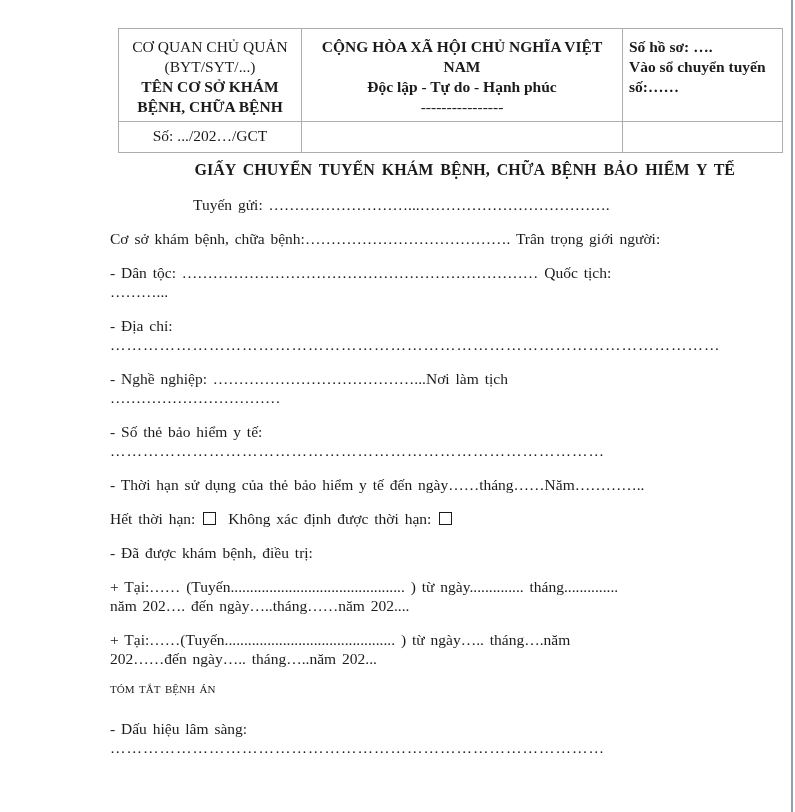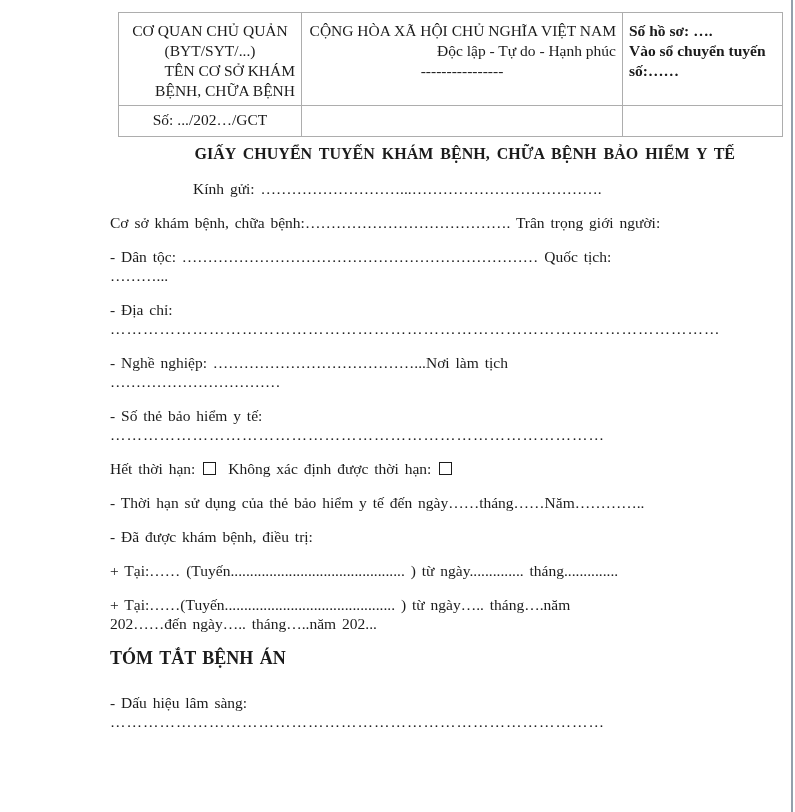--- a/index.html
+++ b/index.html
@@ -3,49 +3,49 @@
 <meta charset="utf-8">
 <style>
   html,body{margin:0;padding:0;}
   body{
     width:795px;height:812px;background:#ffffff;position:relative;overflow:hidden;
     font-family:"Liberation Serif","DejaVu Serif",serif;color:#1b1b1b;
   }
   .window-edge{
     position:absolute;top:0;right:2px;width:2px;height:812px;background:#93a0ab;
   }
-  .page{position:absolute;left:110px;top:12px;width:648px;}
+  .page{position:absolute;left:110px;top:28px;width:648px;}
 
   
   table.hdr{border-collapse:collapse;margin-left:8px;width:625px;table-layout:fixed;}
   table.hdr td{border:1px solid #adadad;vertical-align:top;padding:8px 6px 4px 6px;font-size:15.5px;line-height:20px;}
   td.c-org{width:170px;text-align:center;}
   td.c-nat{width:308px;text-align:center;}
   td.c-dossier{width:147px;text-align:left;font-weight:bold;padding-left:8px;margin-top:29px;}
-  .bold{font-weight:normal;text-align:right;}
+  .bold{font-weight:bold;}
   .org-top{font-weight:normal;}
   tr.row2 td{height:22px;padding:4px 6px;}
   td.c-num{text-align:center;font-size:15.5px;font-family:Liberation Serif, serif;}
 
   
   .doc-title{
     width:625px;text-align:right;font-weight:bold;font-size:16px;line-height:22px;
     margin:6px 0 14px 0;word-spacing:3px;
   }
 
   
   .para{font-size:15.5px;line-height:19px;margin:0 0 15px 0;word-spacing:2px;width:560px;}
   .para.wide{width:640px;}
   .indent{text-indent:83px;}
   .dots-line{letter-spacing:1px;}
   .cbx{
     display:inline-block;width:11px;height:11px;border:1.5px solid #1b1b1b;
     margin:0 6px -1px 8px;background:#fff;
   }
-  .section-title{font-weight:bold;font-size:18px;margin:8px 0 24px 0;word-spacing:2px;}
+  .section-title{font-weight:normal;font-size:11px;margin:8px 0 24px 0;word-spacing:2px;}
 </style>
 </head>
 <body>
 
 <div class="window-edge"></div>
 
 <div class="page">
 
   <table class="hdr">
     <tbody>
@@ -68,21 +68,21 @@
     <tr class="row2">
       <td class="c-num">Số: .../202…/GCT</td>
       <td></td>
       <td></td>
     </tr>
   </tbody>
     </table>
 
   <div class="doc-title">GIẤY CHUYỂN TUYẾN KHÁM BỆNH, CHỮA BỆNH BẢO HIỂM Y TẾ</div>
 
-  <p class="para indent">Kính gửi: ………………………...……………………………….</p>
+  <p class="para indent">Tuyến gửi: ………………………...……………………………….</p>
 
   <p class="para wide">Cơ sở khám bệnh, chữa bệnh:…………………………………. Trân trọng giới người:</p>
 
 
   <p class="para wide">
     <span>- Dân tộc: …………………………………………………………… Quốc tịch:</span><br>
     <span>………...</span>
   </p>
 
   <p class="para wide">
@@ -93,31 +93,32 @@
   <p class="para wide">
     <span>- Nghề nghiệp: …………………………………...Nơi làm tịch</span><br>
     <span>……………………………</span>
   </p>
 
   <p class="para wide">
     <span>- Số thẻ bảo hiểm y tế:</span><br>
     <span class="dots-line">………………………………………………………………………………</span>
   </p>
 
+  <p class="para wide">- Thời hạn sử dụng của thẻ bảo hiểm y tế đến ngày……tháng……Năm…………..</p>
+
   <p class="para wide">
     <span>Hết thời hạn:</span><span class="cbx"></span>
     <span>Không xác định được thời hạn:</span><span class="cbx"></span>
   </p>
 
-  <p class="para wide">- Thời hạn sử dụng của thẻ bảo hiểm y tế đến ngày……tháng……Năm…………..</p>
-
   <p class="para wide">- Đã được khám bệnh, điều trị:</p>
 
   <p class="para wide">
     <span>+ Tại:…… (Tuyến............................................. ) từ ngày.............. tháng..............</span><br>
+    <span>năm 202…. đến ngày…..tháng……năm 202....</span>
   </p>
 
   <p class="para wide">
     <span>+ Tại:……(Tuyến............................................ ) từ ngày….. tháng….năm</span><br>
     <span>202……đến ngày….. tháng…..năm 202...</span>
   </p>
 
   <p class="section-title">TÓM TẮT BỆNH ÁN</p>
 
   <p class="para wide">

